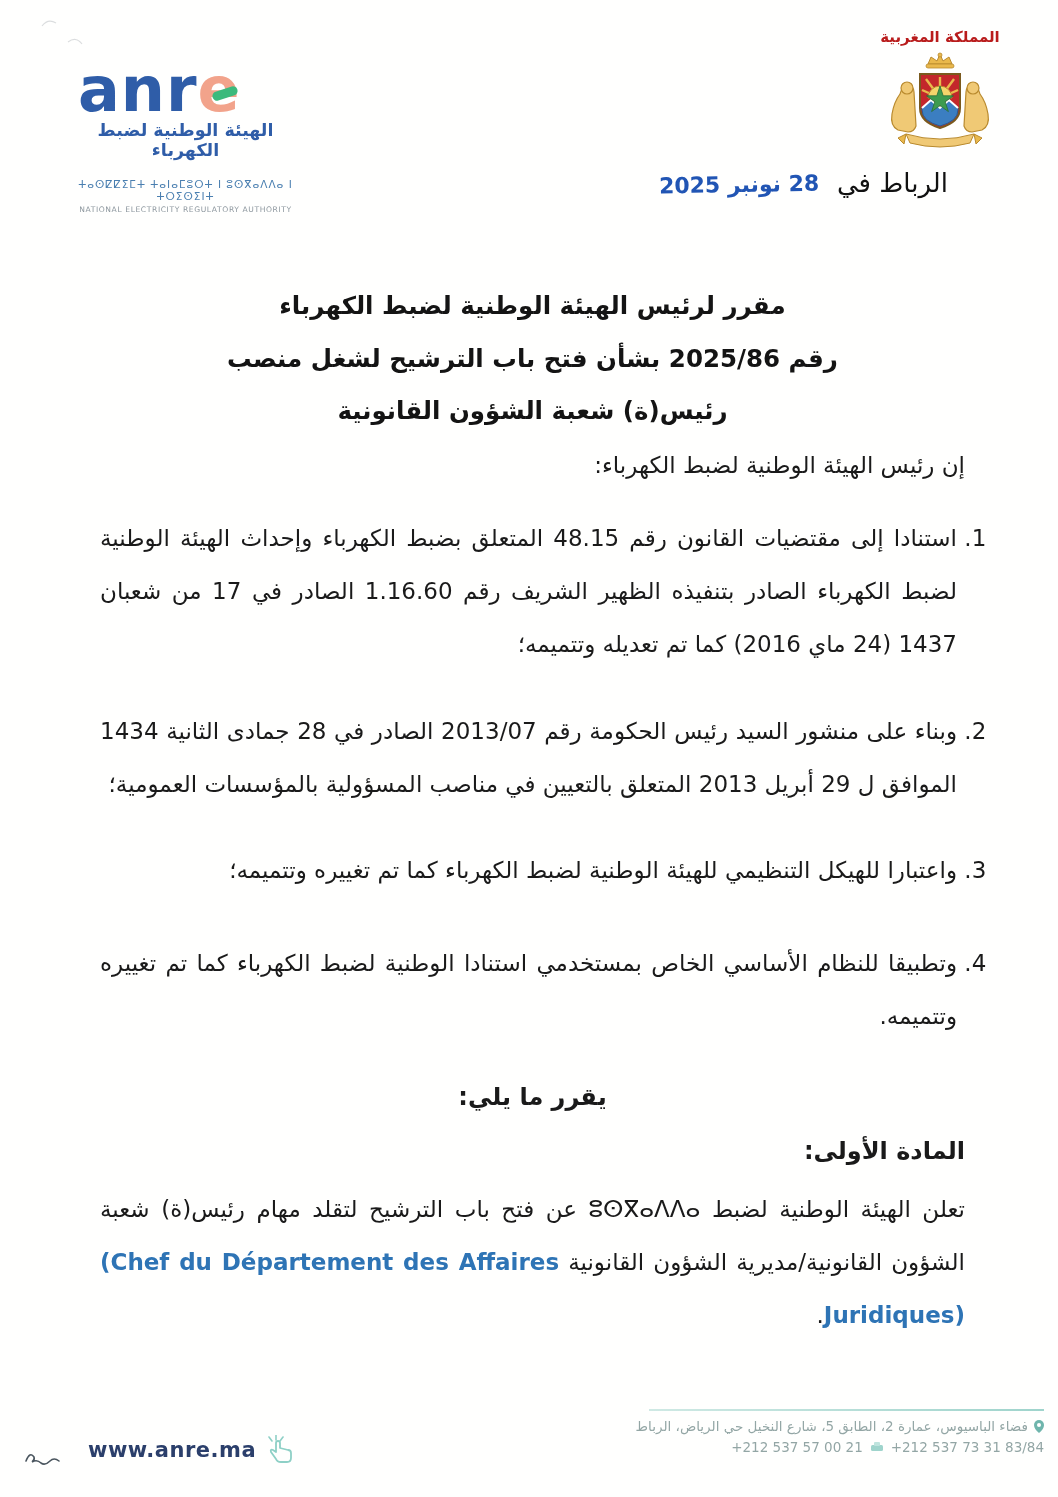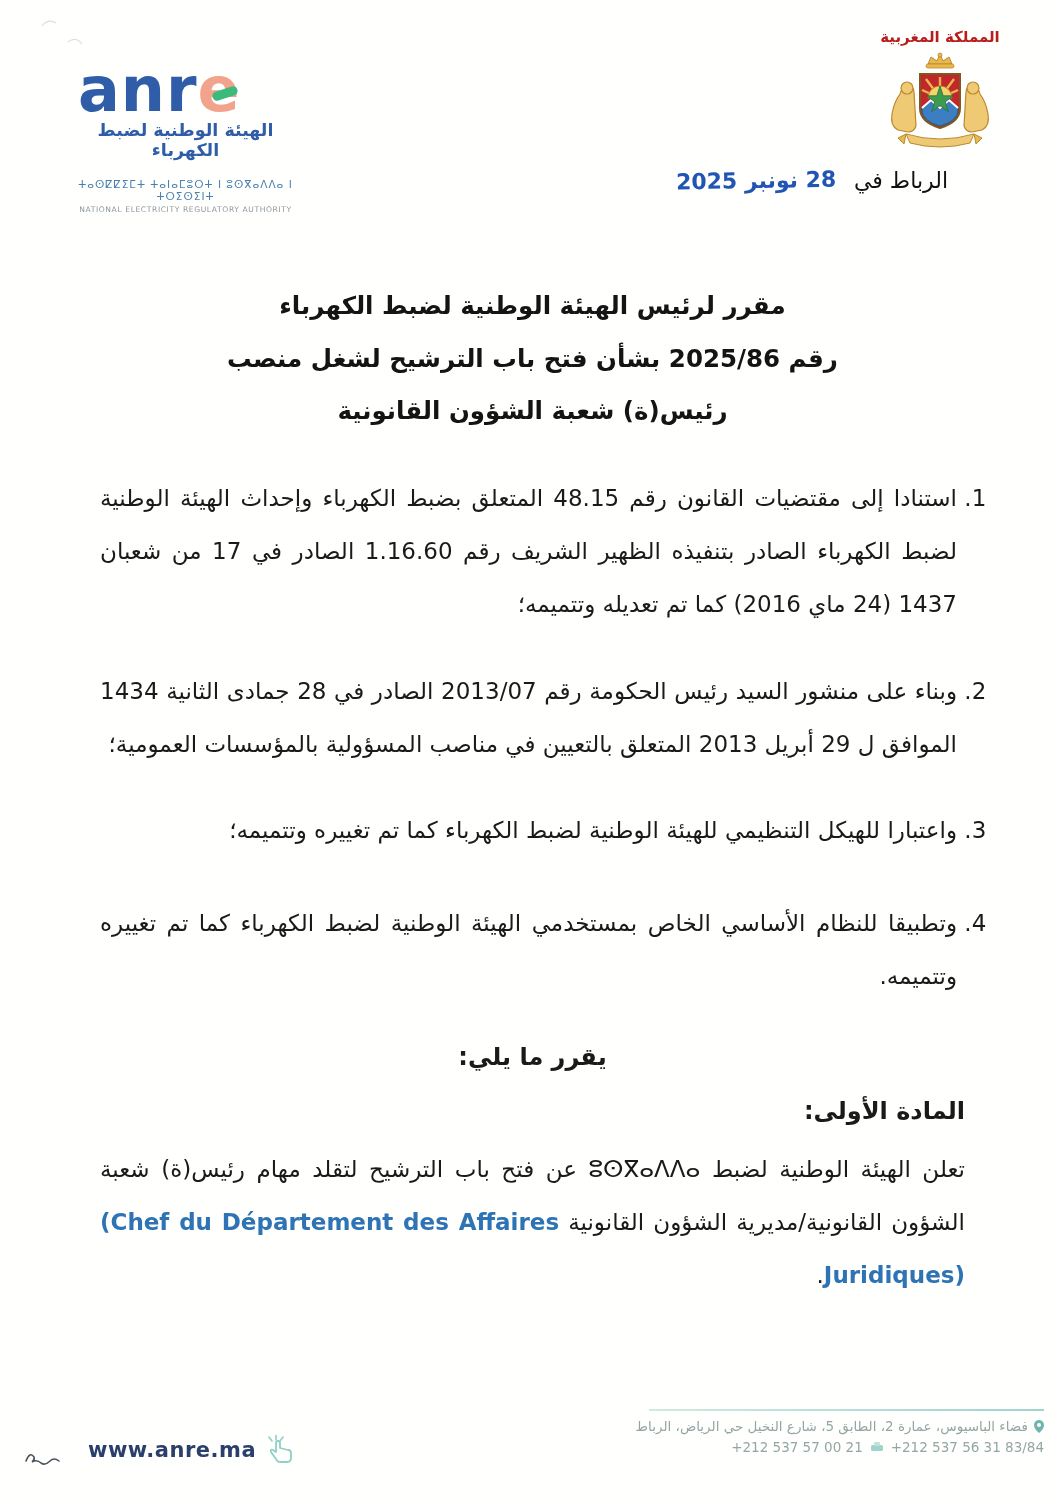--- a/index.html
+++ b/index.html
@@ -18,21 +18,21 @@
   .logo-e-dash { position:absolute; right:3px; top:27px; width:26px; height:9px;
                  background:#3cba7c; border-radius:5px; transform:rotate(-18deg); }
   .logo-ar { color:#2f5da8; font-size:17.5px; font-weight:bold; text-align:center; margin-top:2px; direction:rtl; }
   .logo-tif { color:#4a7fb0; font-size:10.5px; text-align:center; letter-spacing:1px; margin-top:18px; }
   .logo-en { color:#8d979e; font-size:7.6px; letter-spacing:.6px; text-align:center; margin-top:3px; }
   .kingdom-block { position:absolute; top:28px; right:28px; width:180px; text-align:center; }
   .kingdom-title { font-size:15px; font-weight:bold; color:#b91c1c; direction:rtl; }
   .coa { margin-top:6px; }
   .dateline { position:absolute; top:168px; right:110px; direction:rtl;
               display:flex; align-items:baseline; gap:18px; }
-  .place { font-size:22px; color:#111; }
+  .place { font-size:26px; color:#111; }
   .stamp { color:#2155b4; font-weight:bold; font-size:22px; letter-spacing:2px;
            transform:rotate(-1deg); white-space:nowrap; }
   
   .doc { position:absolute; left:100px; right:93px; top:280px; direction:rtl; }
   .doc-title { text-align:center; font-weight:bold; font-size:24.5px; line-height:2.15; color:#141414; }
   .intro { margin-top:14px; font-size:23px; text-align:right; }
   ol.preamble { margin-top:34px; padding-right:8px; list-style-position:outside; }
   ol.preamble li { font-size:23px; line-height:2.3; text-align:justify; margin-bottom:34px; }
   ol.preamble li:nth-child(3), ol.preamble li:nth-child(4) { margin-bottom:40px; }
   .decree { text-align:center; font-weight:bold; font-size:24px; margin-top:27px; }
@@ -116,26 +116,27 @@
   </div>
 
   <div class="doc">
 
     <div class="doc-title">
       <div>مقرر لرئيس الهيئة الوطنية لضبط الكهرباء</div>
       <div>رقم 2025/86 بشأن فتح باب الترشيح لشغل منصب</div>
       <div>رئيس(ة) شعبة الشؤون القانونية</div>
     </div>
 
+    <div class="intro">إن رئيس الهيئة الوطنية لضبط الكهرباء:</div>
 
     <ol class="preamble">
       <li>استنادا إلى مقتضيات القانون رقم 48.15 المتعلق بضبط الكهرباء وإحداث الهيئة الوطنية لضبط الكهرباء الصادر بتنفيذه الظهير الشريف رقم 1.16.60 الصادر في 17 من شعبان 1437 (24 ماي 2016) كما تم تعديله وتتميمه؛</li>
       <li>وبناء على منشور السيد رئيس الحكومة رقم 2013/07 الصادر في 28 جمادى الثانية 1434 الموافق ل 29 أبريل 2013 المتعلق بالتعيين في مناصب المسؤولية بالمؤسسات العمومية؛</li>
       <li>واعتبارا للهيكل التنظيمي للهيئة الوطنية لضبط الكهرباء كما تم تغييره وتتميمه؛</li>
-      <li>وتطبيقا للنظام الأساسي الخاص بمستخدمي الهيئة الوطنية لضبط الكهرباء كما تم تغييره وتتميمه.</li>
+      <li>وتطبيقا للنظام الأساسي الخاص بمستخدمي استنادا الوطنية لضبط الكهرباء كما تم تغييره وتتميمه.</li>
     </ol>
 
     <div class="decree">يقرر ما يلي:</div>
 
     <div class="article-h">المادة الأولى:</div>
 
     <p class="article-p"><span>تعلن الهيئة الوطنية لضبط ⵓⵙⴳⴰⴷⴷⴰ عن فتح باب الترشيح لتقلد مهام رئيس(ة) شعبة الشؤون القانونية/مديرية الشؤون القانونية </span><span class="fr">(Chef du Département des Affaires Juridiques)</span><span>.</span></p>
   </div>
 
   <div class="footer">
@@ -148,21 +149,21 @@
           <circle cx="5" cy="5" r="2" fill="#fff"></circle>
         </svg>
         <span>فضاء الباسيوس، عمارة 2، الطابق 5، شارع النخيل حي الرياض، الرباط</span>
       </div>
       <div class="phones">
         <span>+212 537 57 00 21</span>
         <svg width="12" height="10" viewBox="0 0 12 10">
           <rect x="0" y="3" width="12" height="6" rx="1.5" fill="#9fd4cc"></rect>
           <rect x="3" y="0" width="6" height="4" rx="1" fill="#bfe4de"></rect>
         </svg>
-        <span>+212 537 56 31 83/84</span>
+        <span>+212 537 73 31 83/84</span>
       </div>
     </div>
 
     <div class="website">
       <a href="#">www.anre.ma</a>
       <svg width="34" height="30" viewBox="0 0 34 30">
         <g stroke="#8ed0c6" stroke-width="1.6" fill="none" stroke-linecap="round">
           <line x1="10" y1="6" x2="7" y2="2"></line>
             <line x1="14" y1="5" x2="14" y2="0"></line>
             <line x1="18" y1="6" x2="21" y2="2"></line>

